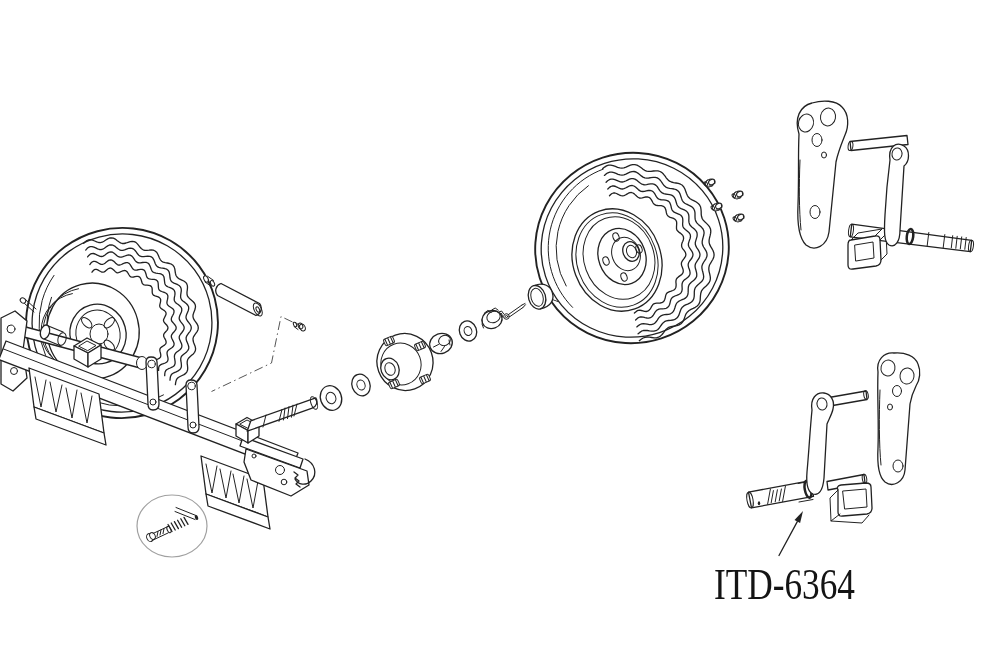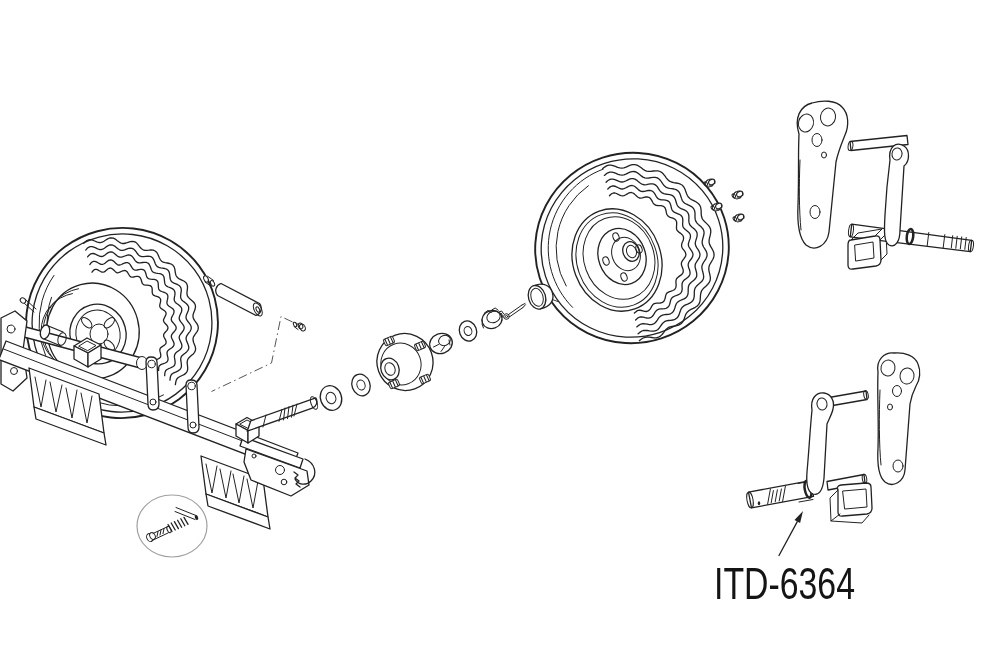--- a/index.html
+++ b/index.html
@@ -1,18 +1,18 @@
 <!DOCTYPE html>
 <html style="--ink: #222222;"><head>
 <meta charset="utf-8">
 <style>
   :root { --ink:#222222; }
   html,body { margin:0; padding:0; background:#ffffff; }
   .stage { position:relative; width:1000px; height:667px; background:#ffffff; overflow:hidden;
-           font-family:Liberation Sans, sans-serif; }
+           font-family:Liberation Serif, serif; }
   svg { position:absolute; inset:0; }
   .s  { fill:none; stroke:var(--ink); stroke-width:1.3; stroke-linecap:round; stroke-linejoin:round; }
   .f  { fill:#ffffff; stroke:var(--ink); stroke-width:1.3; stroke-linecap:round; stroke-linejoin:round; }
   .t1 { stroke-width:1; }
   .t2 { stroke-width:1.9; }
   .t3 { stroke-width:2.5; }
   .dk { fill:var(--ink); stroke:none; }
   .ph { fill:none; stroke:#555; stroke-width:1; stroke-dasharray:9 3.5 1.5 3.5; }
   .co { fill:none; stroke:#a0a0a0; stroke-width:1.2; }
   .lbl { fill:#141414; font-size:44px; letter-spacing:0; }

